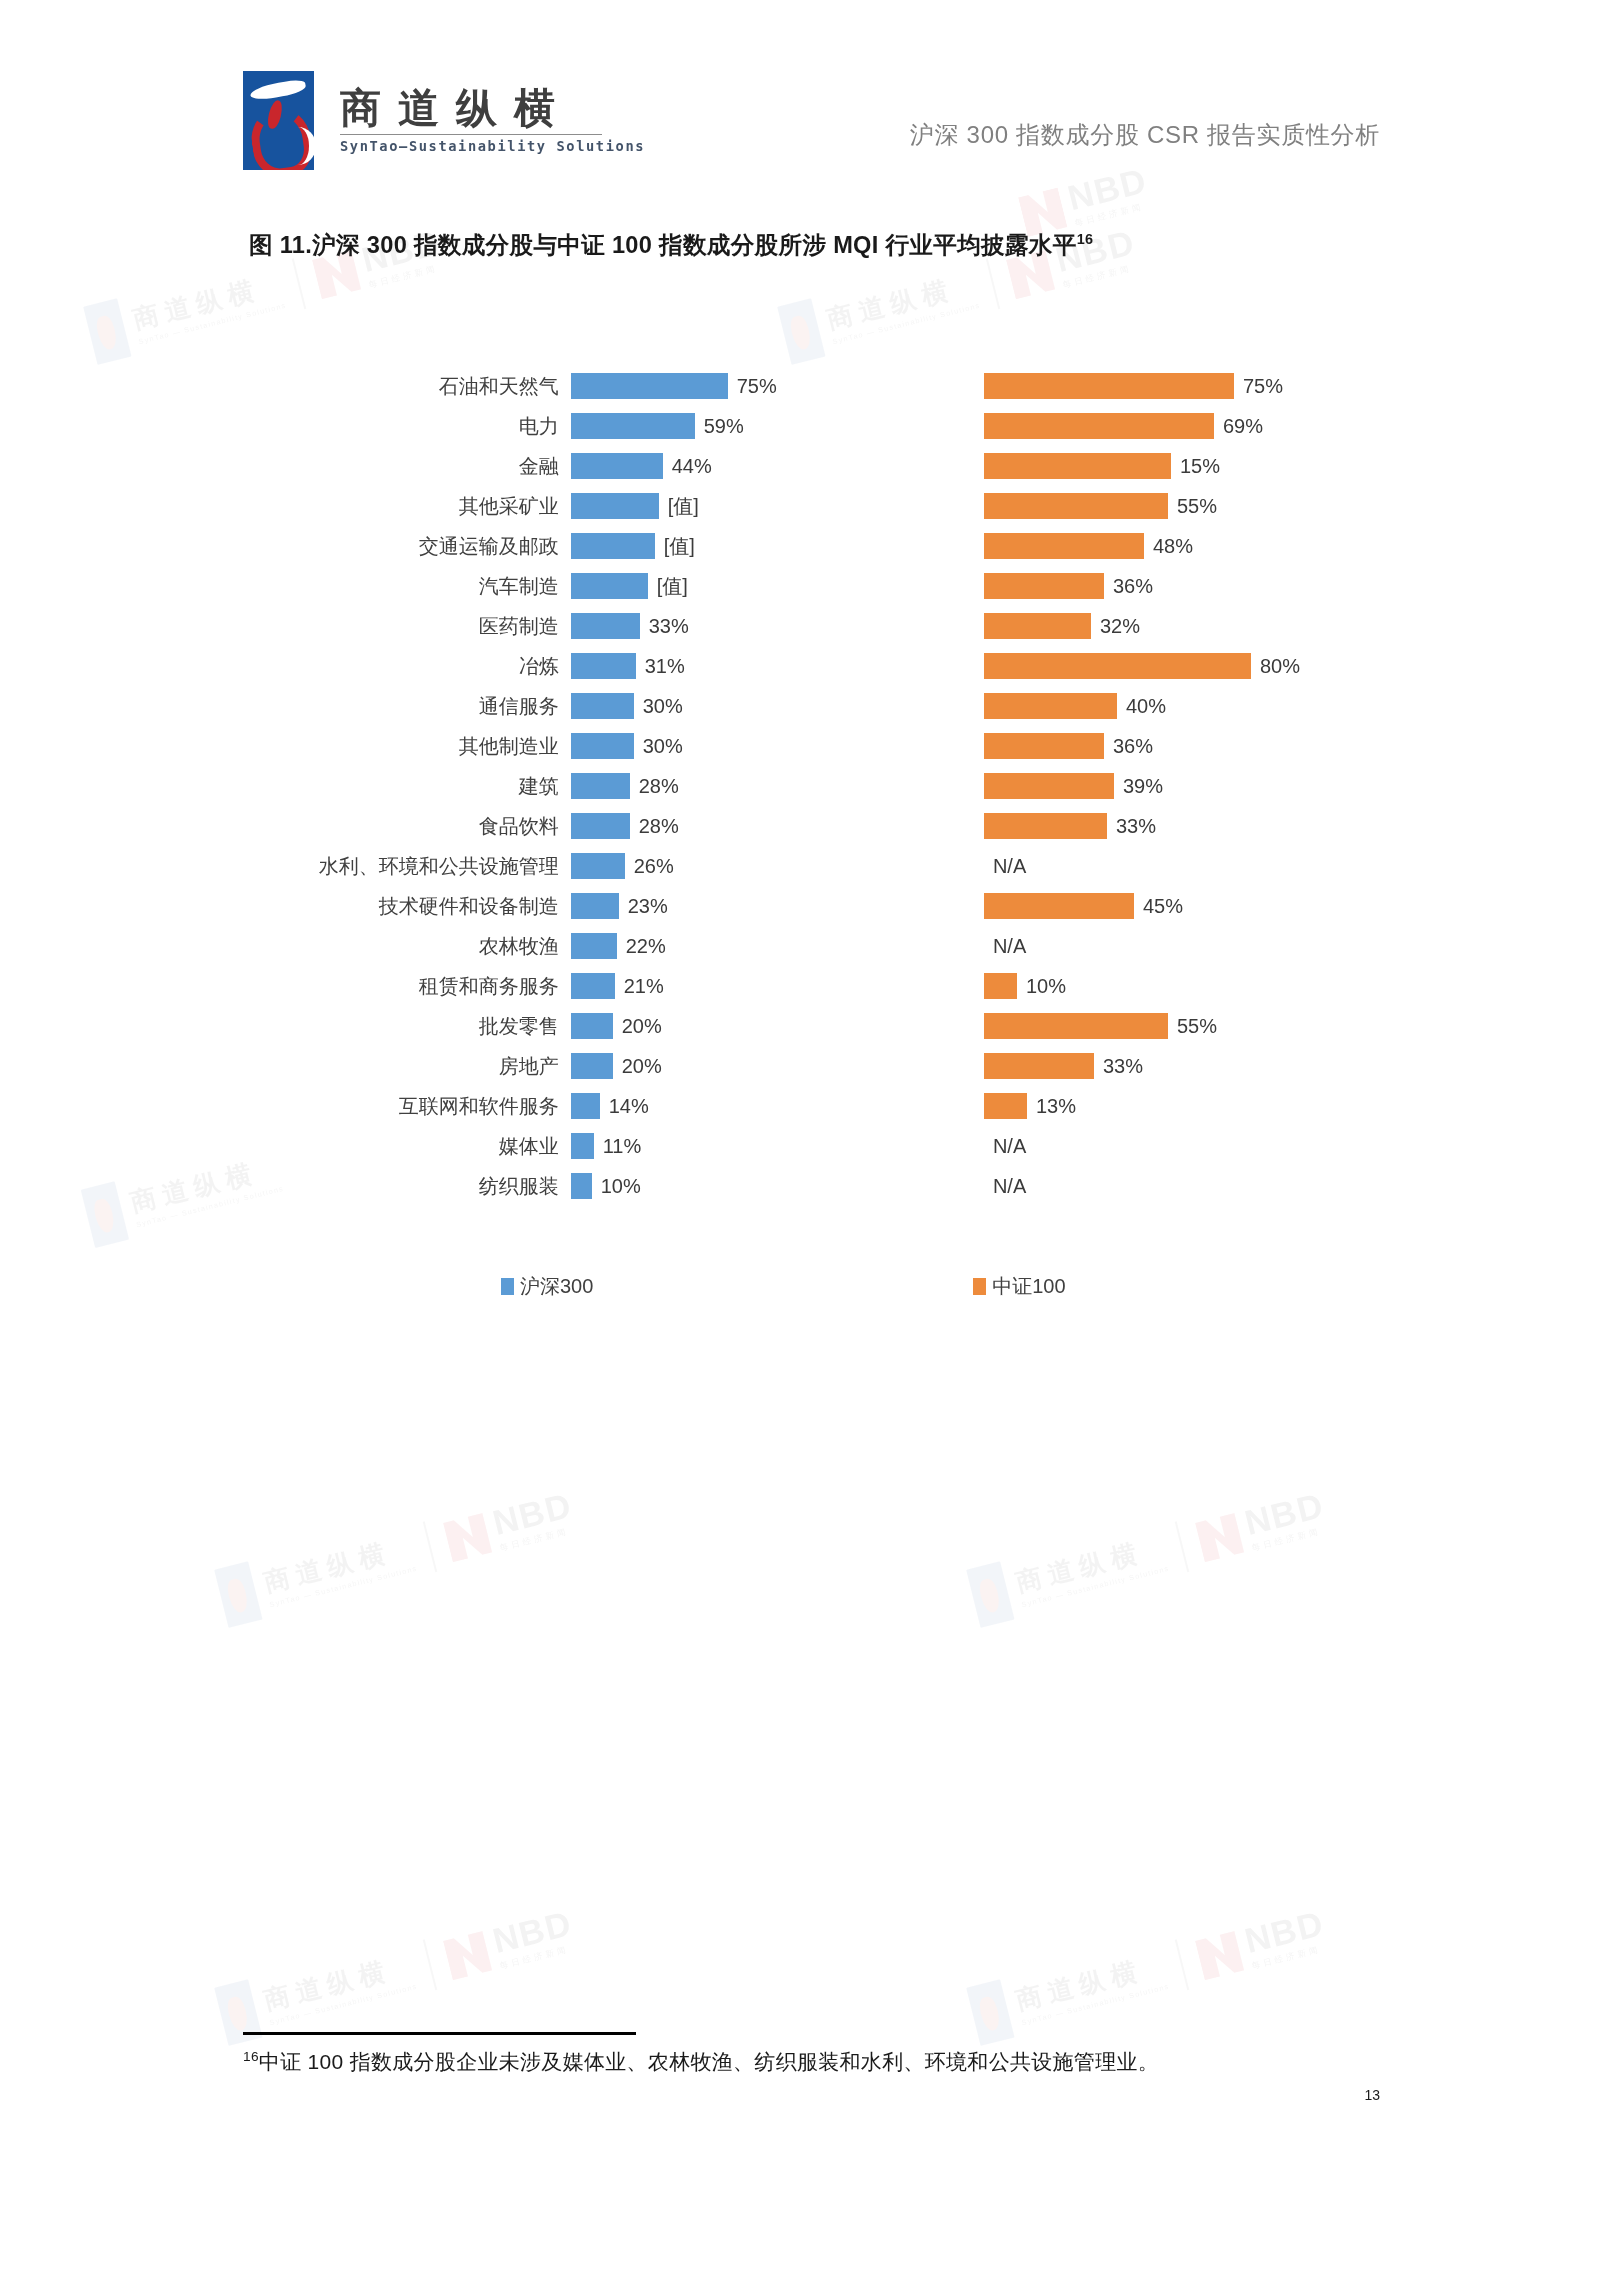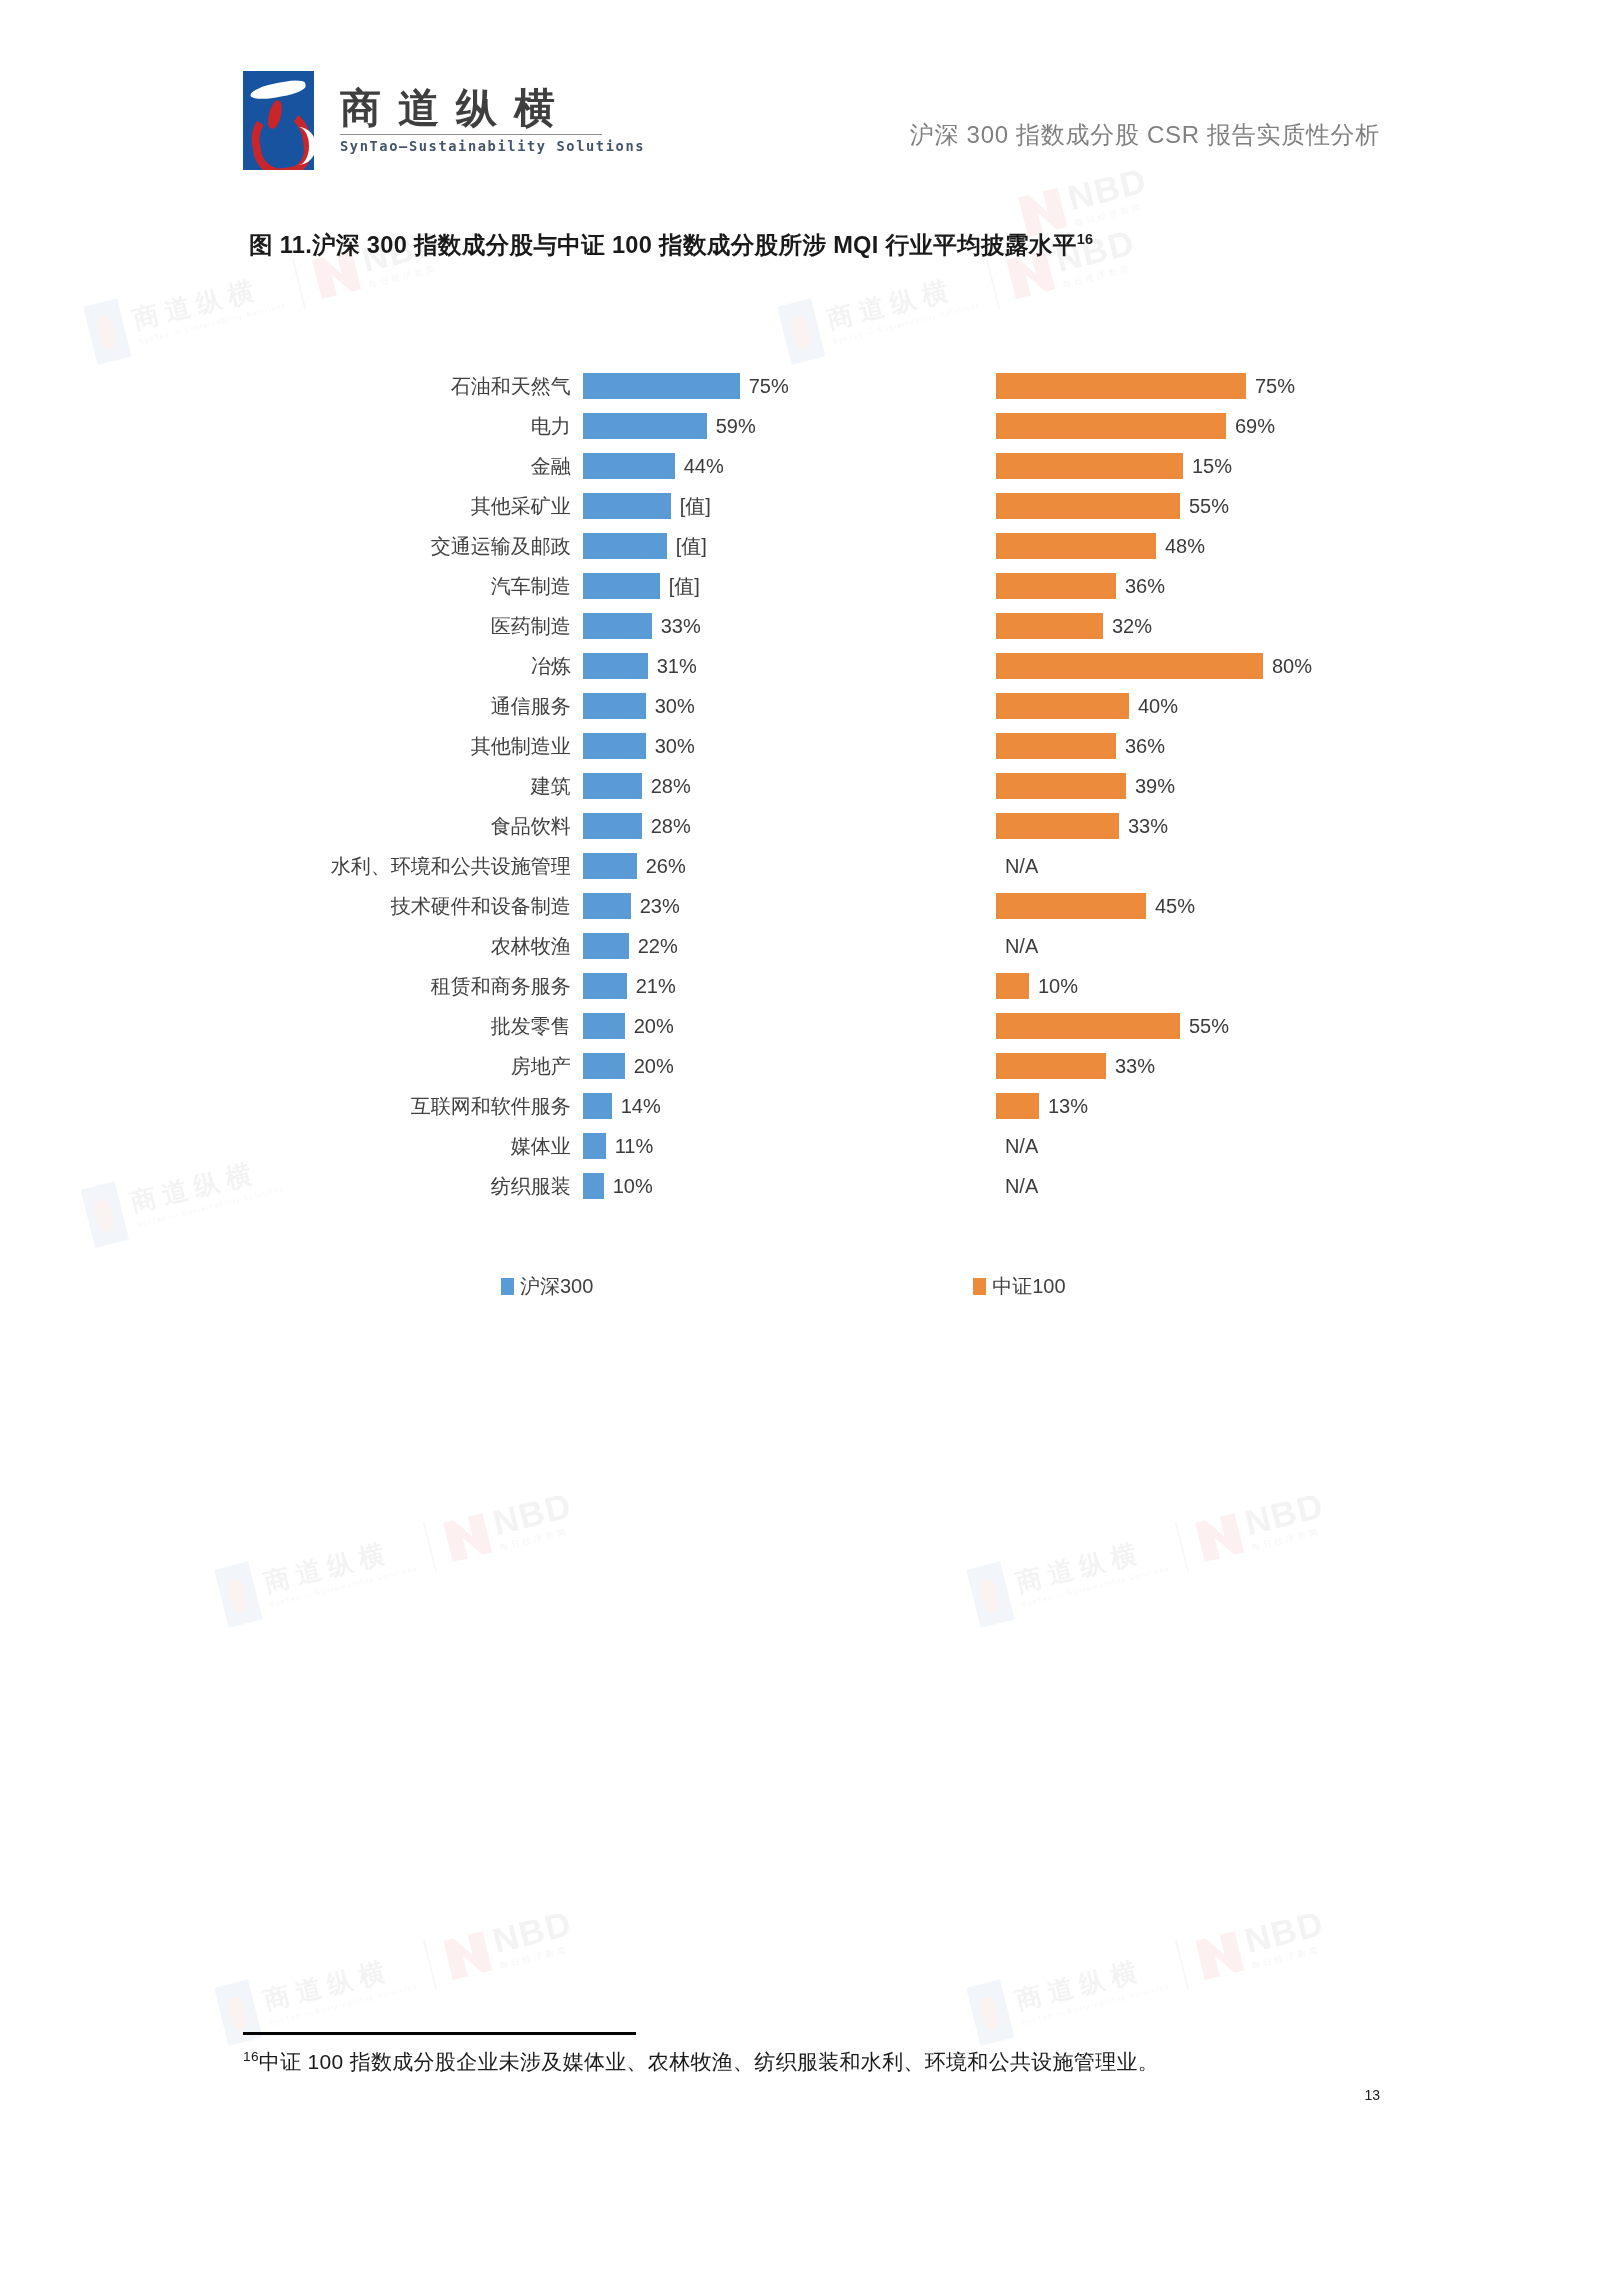--- a/index.html
+++ b/index.html
@@ -86,21 +86,21 @@
 
   
   .fig-title{
     position:absolute;left:249px;top:229px;
     font-size:23.6px;color:#1a1a1a;font-weight:700;letter-spacing:0.3px;
   }
   .fig-title sup{font-size:14.4px;font-weight:700;vertical-align:super;}
 
   
   .chart{
-    position:absolute;left:255px;top:366px;width:1139px;
+    position:absolute;left:243px;top:366px;width:1139px;
   }
   .row{
     display:flex;align-items:center;height:40px;
   }
   .cat-label{
     width:344px;text-align:right;padding-right:11.8px;box-sizing:border-box;
     font-size:20px;color:#404040;white-space:nowrap;
   }
   .panel{display:flex;align-items:center;}
   .panel-blue{width:380px;}

